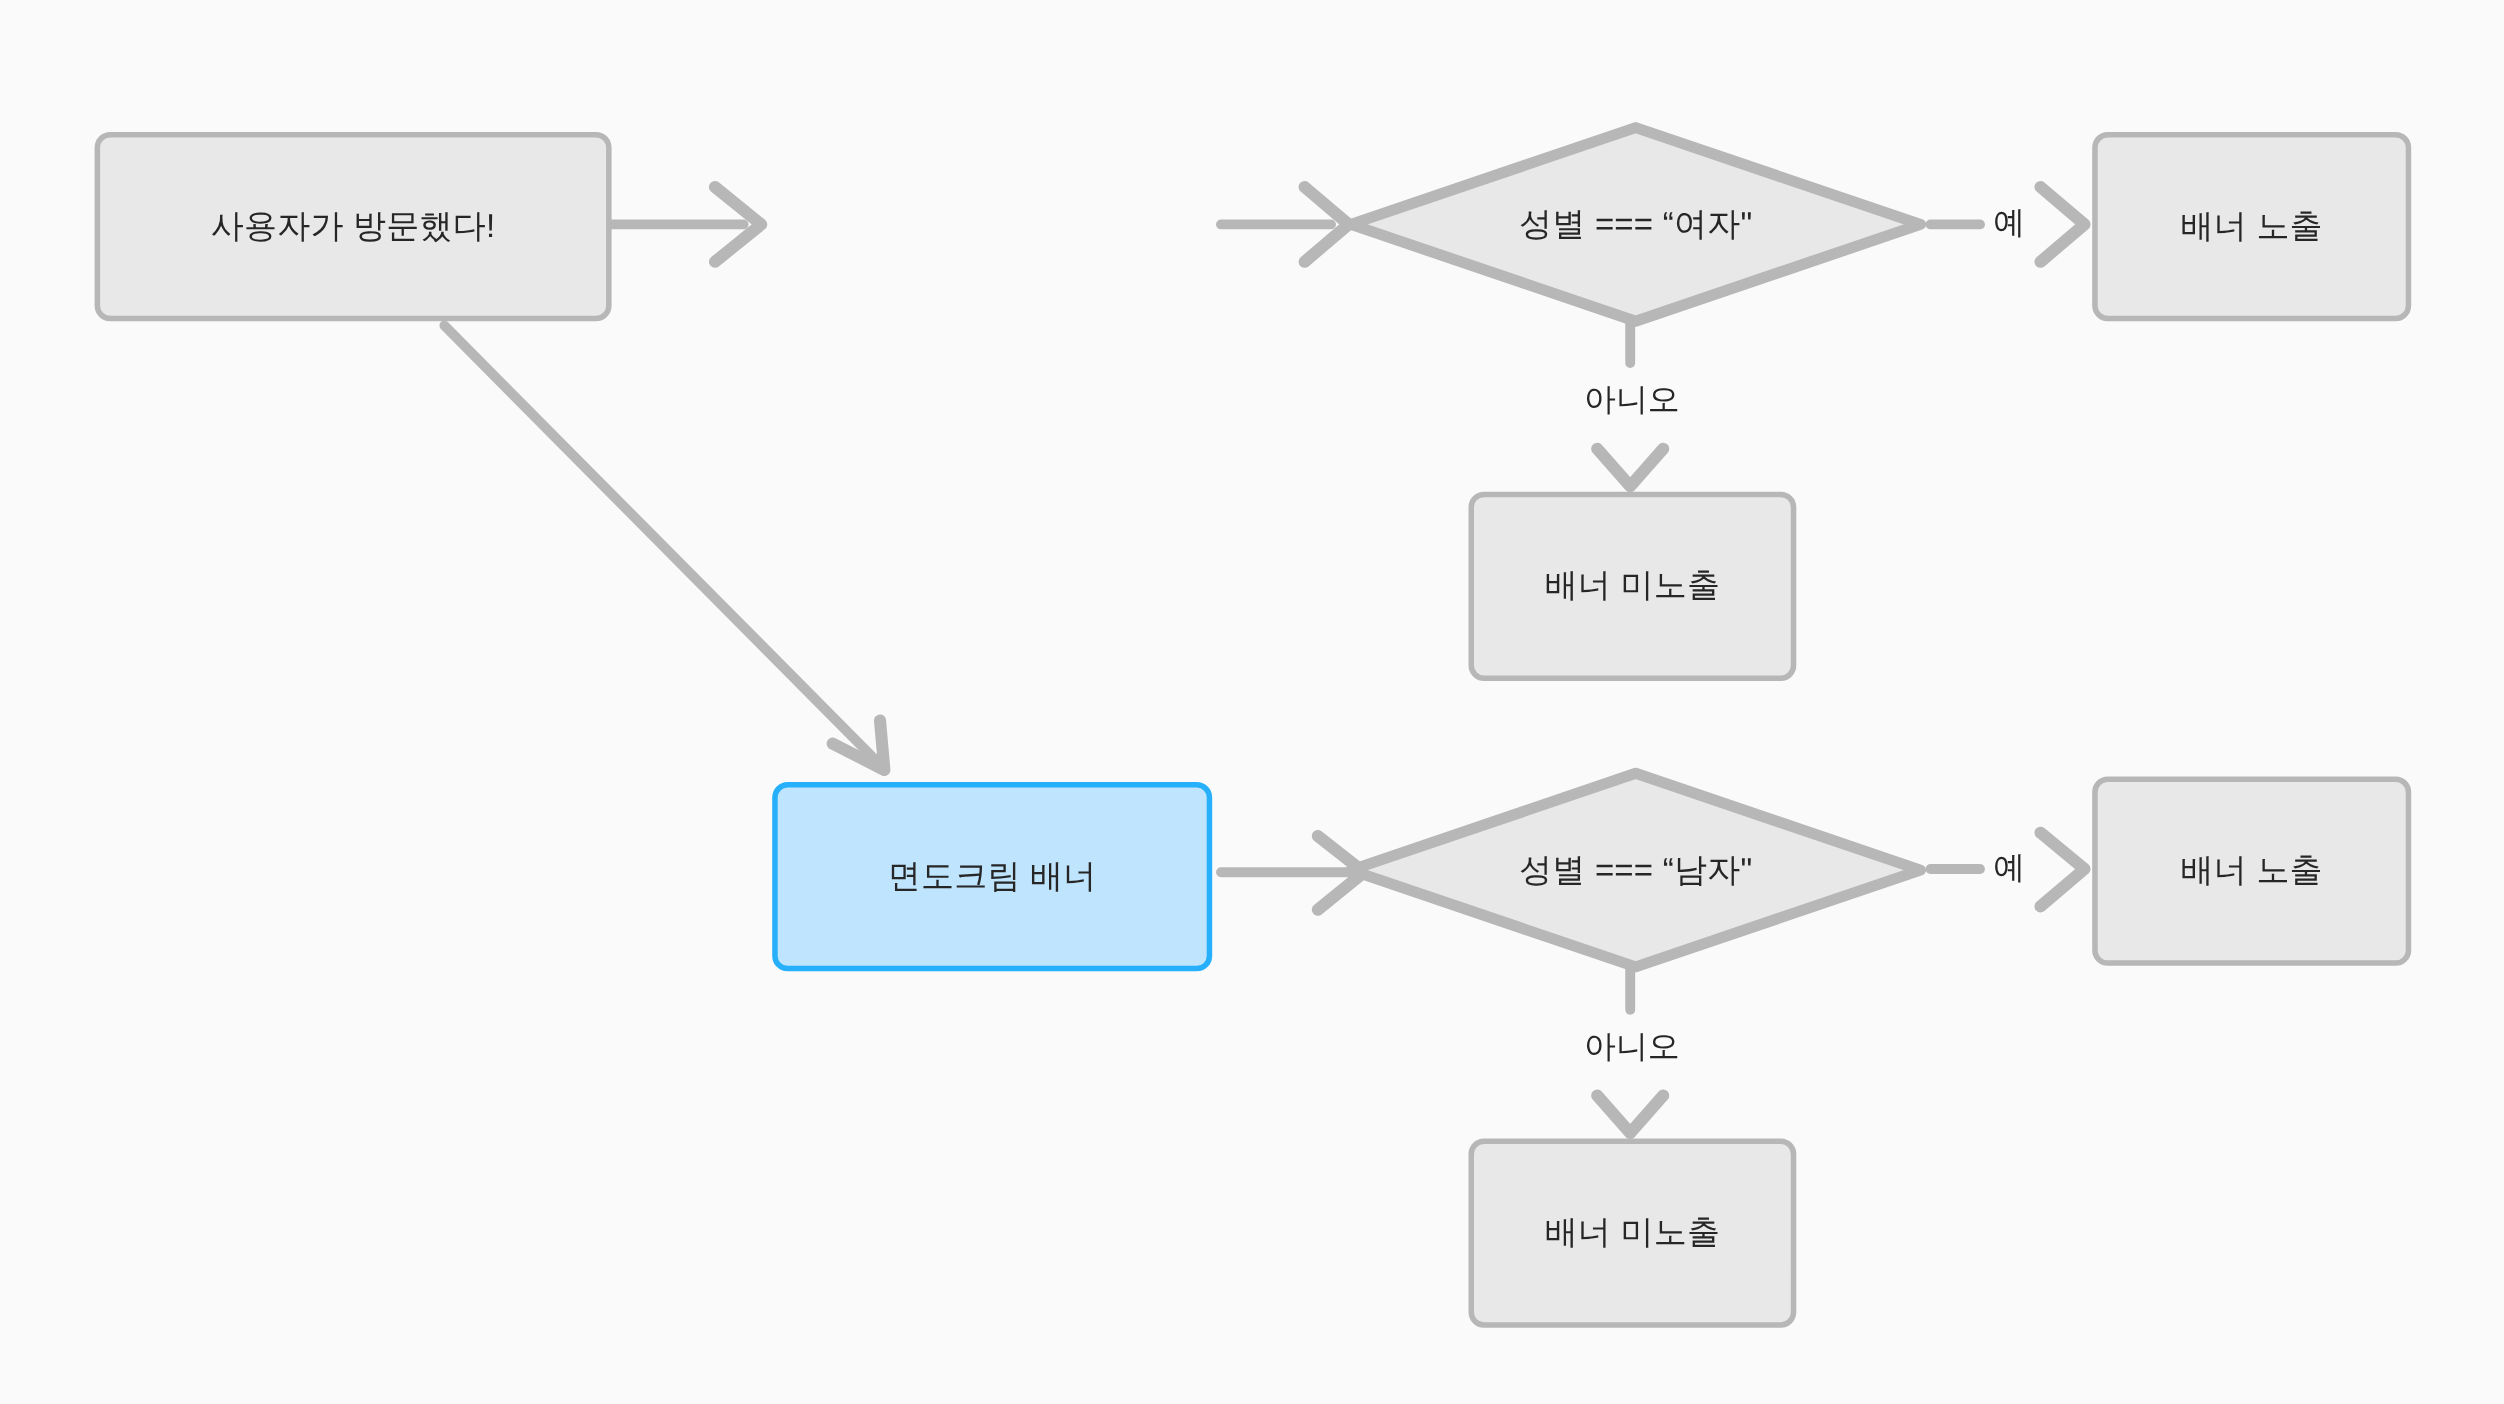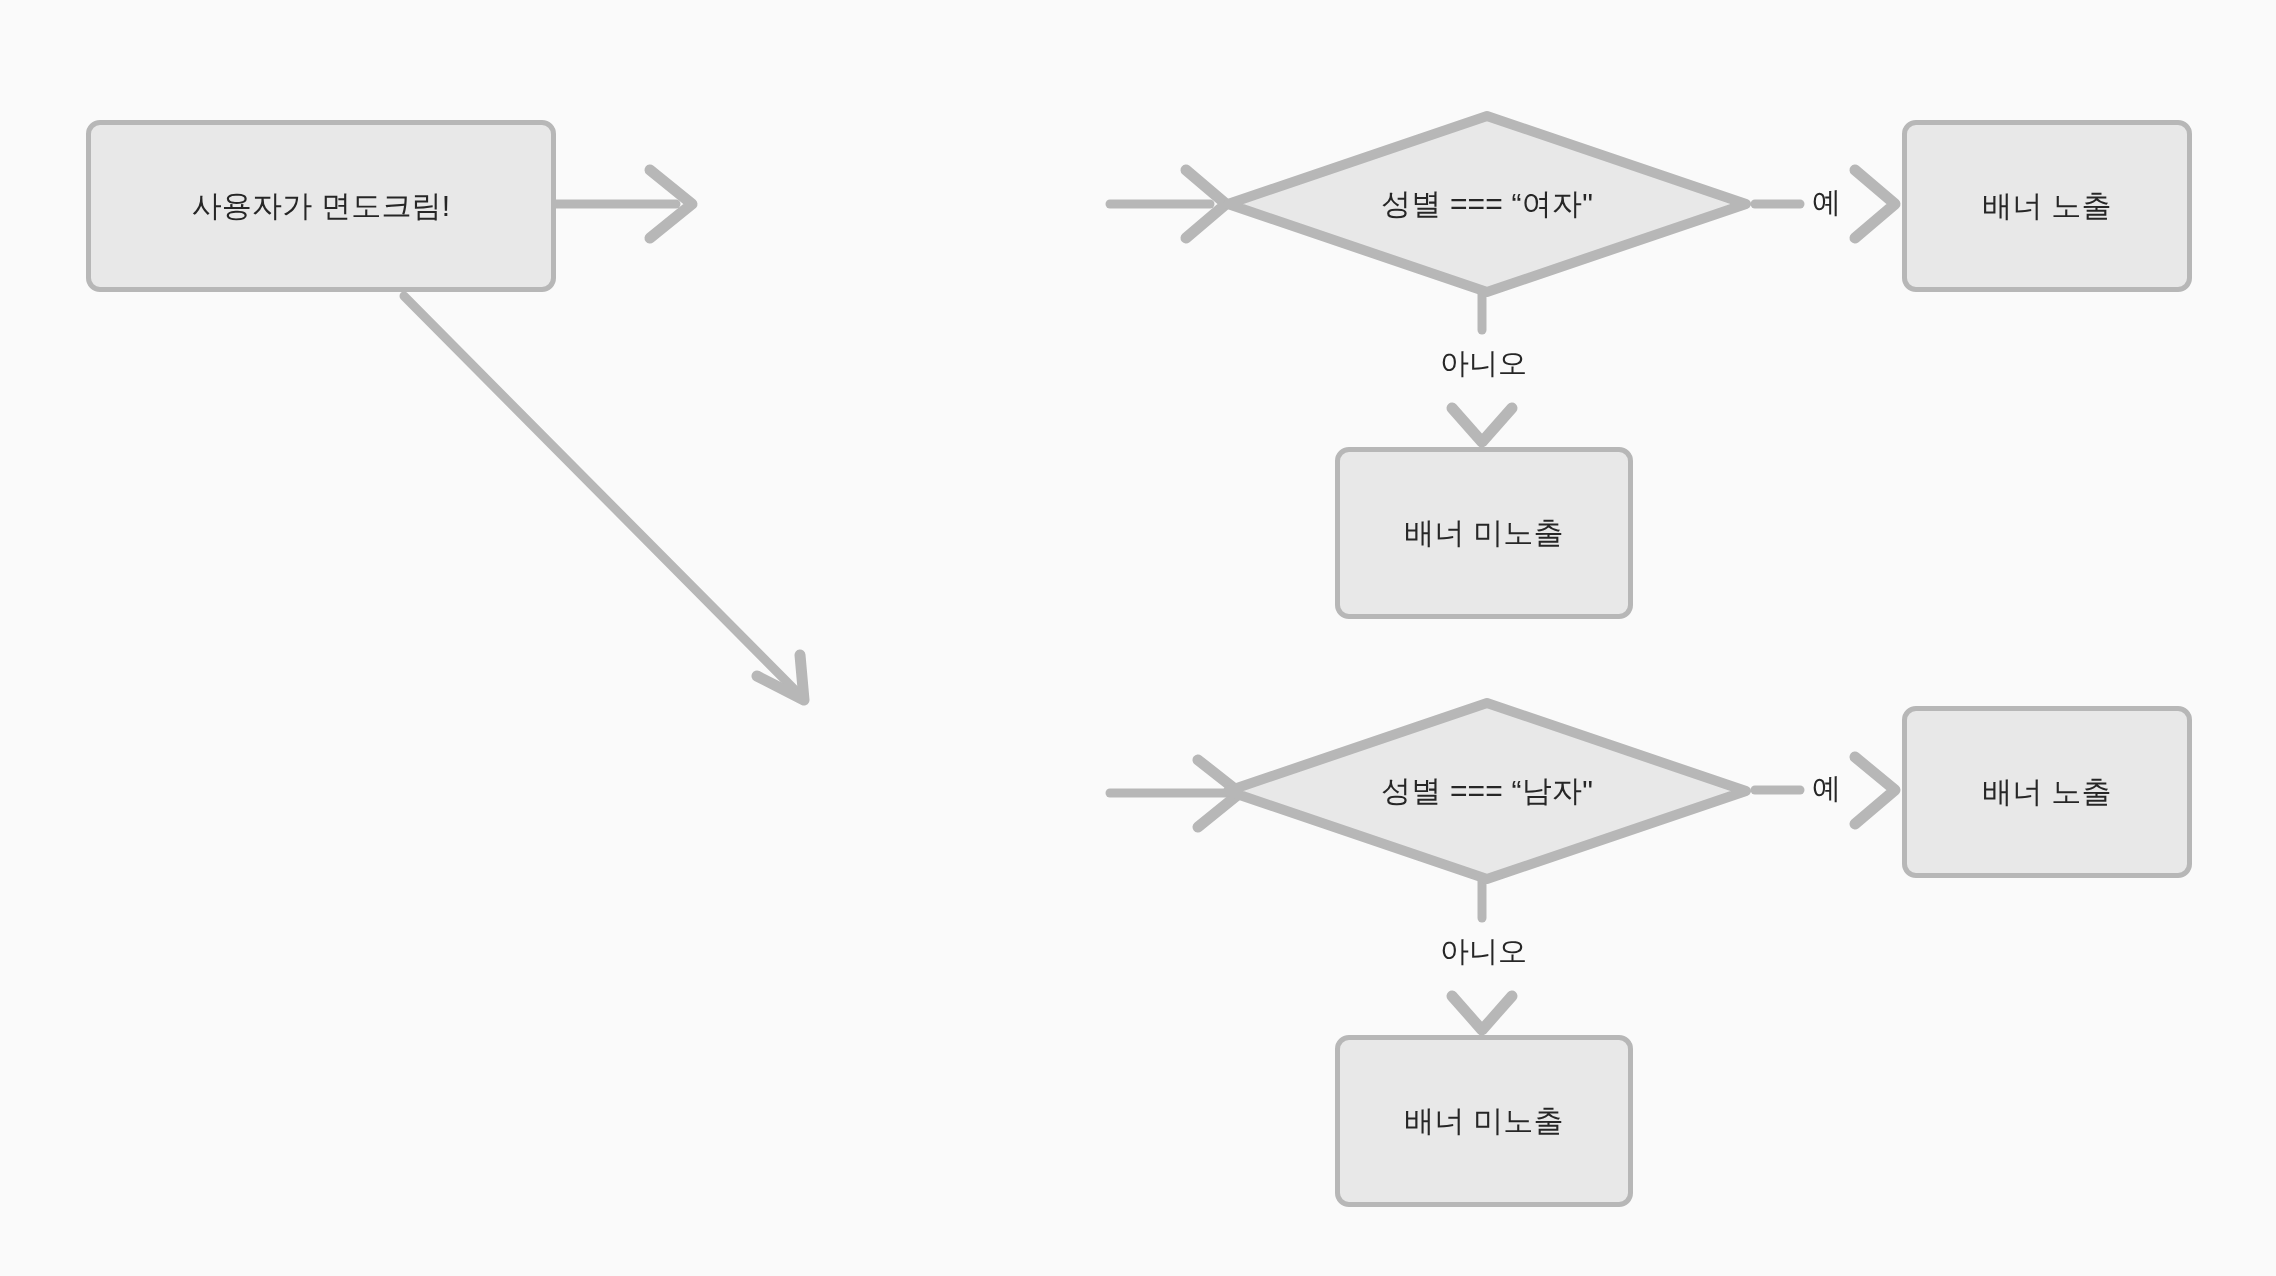--- a/index.html
+++ b/index.html
@@ -134,24 +134,27 @@
       <polyline points="1855,757 1895,790 1855,824" fill="none" stroke="#b7b7b7" stroke-width="11" stroke-linecap="round" stroke-linejoin="round"></polyline>
     </g>
 
     <g>
       <line x1="1482" y1="878" x2="1482" y2="918" stroke="#b7b7b7" stroke-width="9" stroke-linecap="round"></line>
       <polyline points="1452,996 1482,1030 1512,996" fill="none" stroke="#b7b7b7" stroke-width="11" stroke-linecap="round" stroke-linejoin="round"></polyline>
     </g>
   </svg>
 
   <div class="node gray" style="left:86px; top:120px; width:470px; height:172px;">
-    <span>사용자가 면도크림!</span>
+    <span>사용자가 방문했다!</span>
   </div>
 
 
+  <div class="node blue" style="left:702px; top:711px; width:400px; height:172px;">
+    <span>면도크림 배너</span>
+  </div>
 
   <div class="diamond" style="left:1222px; top:110px; width:530px; height:188px;">
     <svg width="530" height="188" viewBox="0 0 530 188">
       <polygon points="265,6 524,94 265,182 6,94" fill="#e8e8e8" stroke="#b7b7b7" stroke-width="10" stroke-linejoin="round"></polygon>
     </svg>
     <div class="dlabel">성별 === “여자"</div>
   </div>
 
   <div class="diamond" style="left:1222px; top:697px; width:530px; height:188px;">
     <svg width="530" height="188" viewBox="0 0 530 188">

